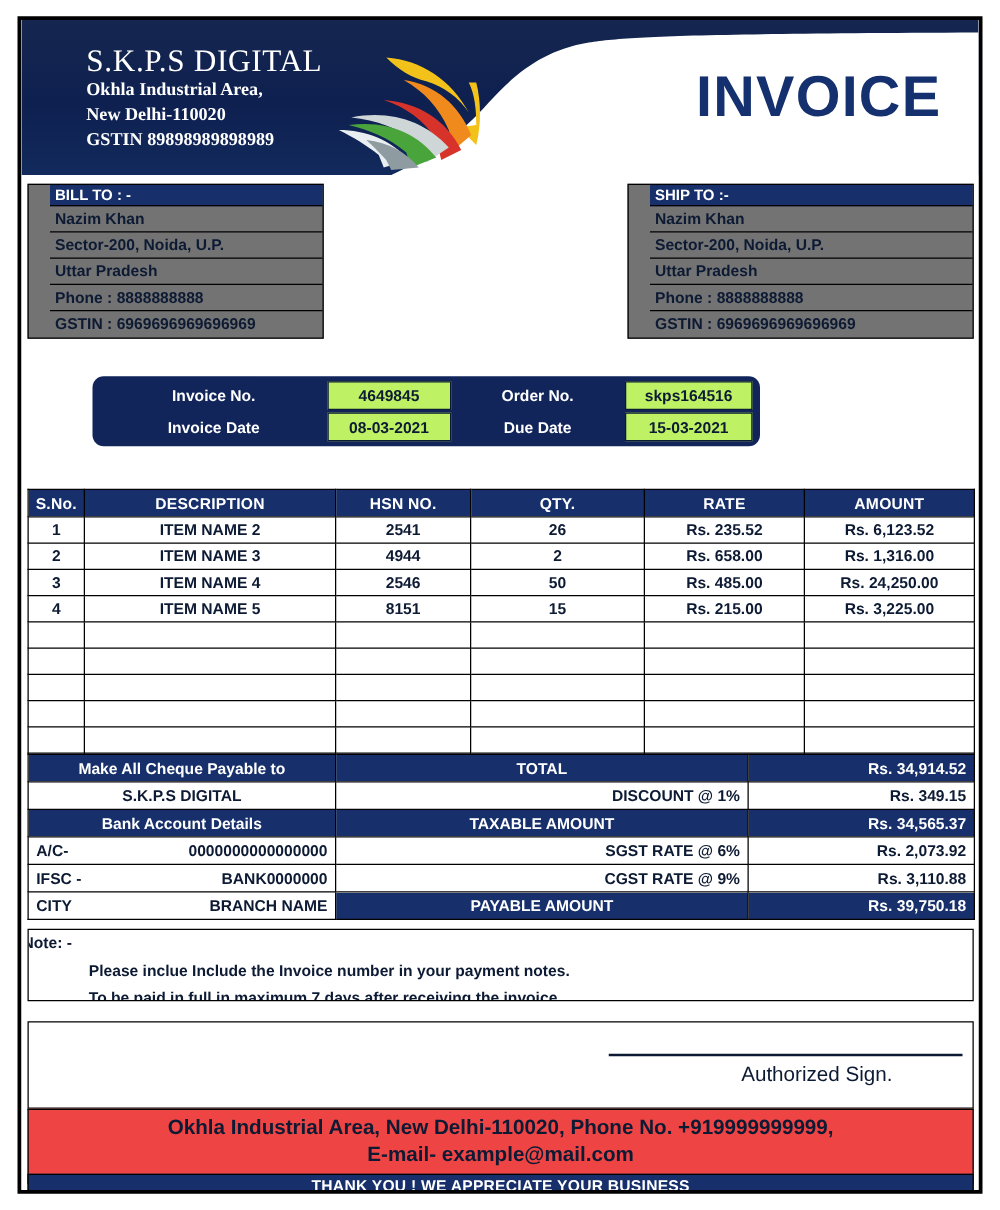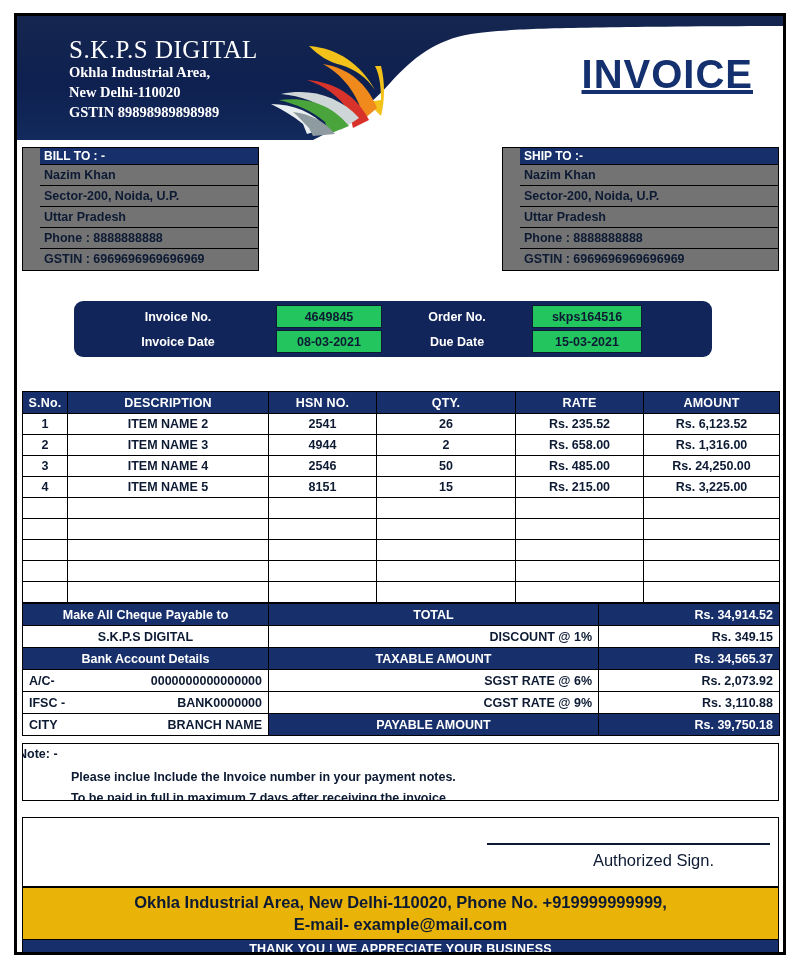--- a/index.html
+++ b/index.html
@@ -98,27 +98,26 @@
     width: 130px;
     height: 102px;
     z-index: 5;
   }
 
   .invoice-title {
     position: absolute;
     right: 30px;
     top: 38px;
     z-index: 6;
-    font-size: 40px;
+    font-size: 46px;
     font-weight: bold;
     color: #15306e;
     letter-spacing: 1px;
     line-height: 1;
     font-family: "Liberation Sans", sans-serif;
-    text-decoration: underline;
   }
 
   
   .addr-wrap {
     position: absolute;
     top: 131px;
     left: 0;
     width: 766px;
     height: 125px;
   }
@@ -156,21 +155,21 @@
     white-space: nowrap;
     overflow: hidden;
   }
   .addr-row.last { border-bottom: none; }
 
   
   .meta-box {
     position: absolute;
     left: 57px;
     top: 285px;
-    width: 638px;
+    width: 534px;
     height: 56px;
     background: #11255a;
     border-radius: 9px;
     box-sizing: border-box;
     padding: 4px 6px;
   }
   .meta-row {
     display: flex;
     height: 23px;
     align-items: stretch;
@@ -178,21 +177,21 @@
   .meta-row + .meta-row { margin-top: 2px; }
   .meta-label {
     color: #ffffff;
     font-size: 12.5px;
     font-weight: bold;
     display: flex;
     align-items: center;
     justify-content: center;
   }
   .meta-value {
-    background: #22c55e;
+    background: #bef264;
     color: #0d1a33;
     font-size: 12.5px;
     font-weight: bold;
     display: flex;
     align-items: center;
     justify-content: center;
     border: 1px solid #0d1a33;
     box-sizing: border-box;
   }
   .mw-l1 { width: 196px; }
@@ -323,21 +322,21 @@
   .footer-addr {
     position: absolute;
     left: 5px;
     top: 871px;
     width: 757px;
     height: 60px;
     box-sizing: border-box;
     border-left: 1.6px solid #000;
     border-right: 1.6px solid #000;
     border-top: 1.6px solid #000;
-    background: #eab308;
+    background: #ef4444;
     text-align: center;
     padding-top: 4px;
   }
   .footer-addr div {
     font-size: 16.5px;
     font-weight: bold;
     color: #0d1a33;
     line-height: 1.33;
     white-space: nowrap;
   }

